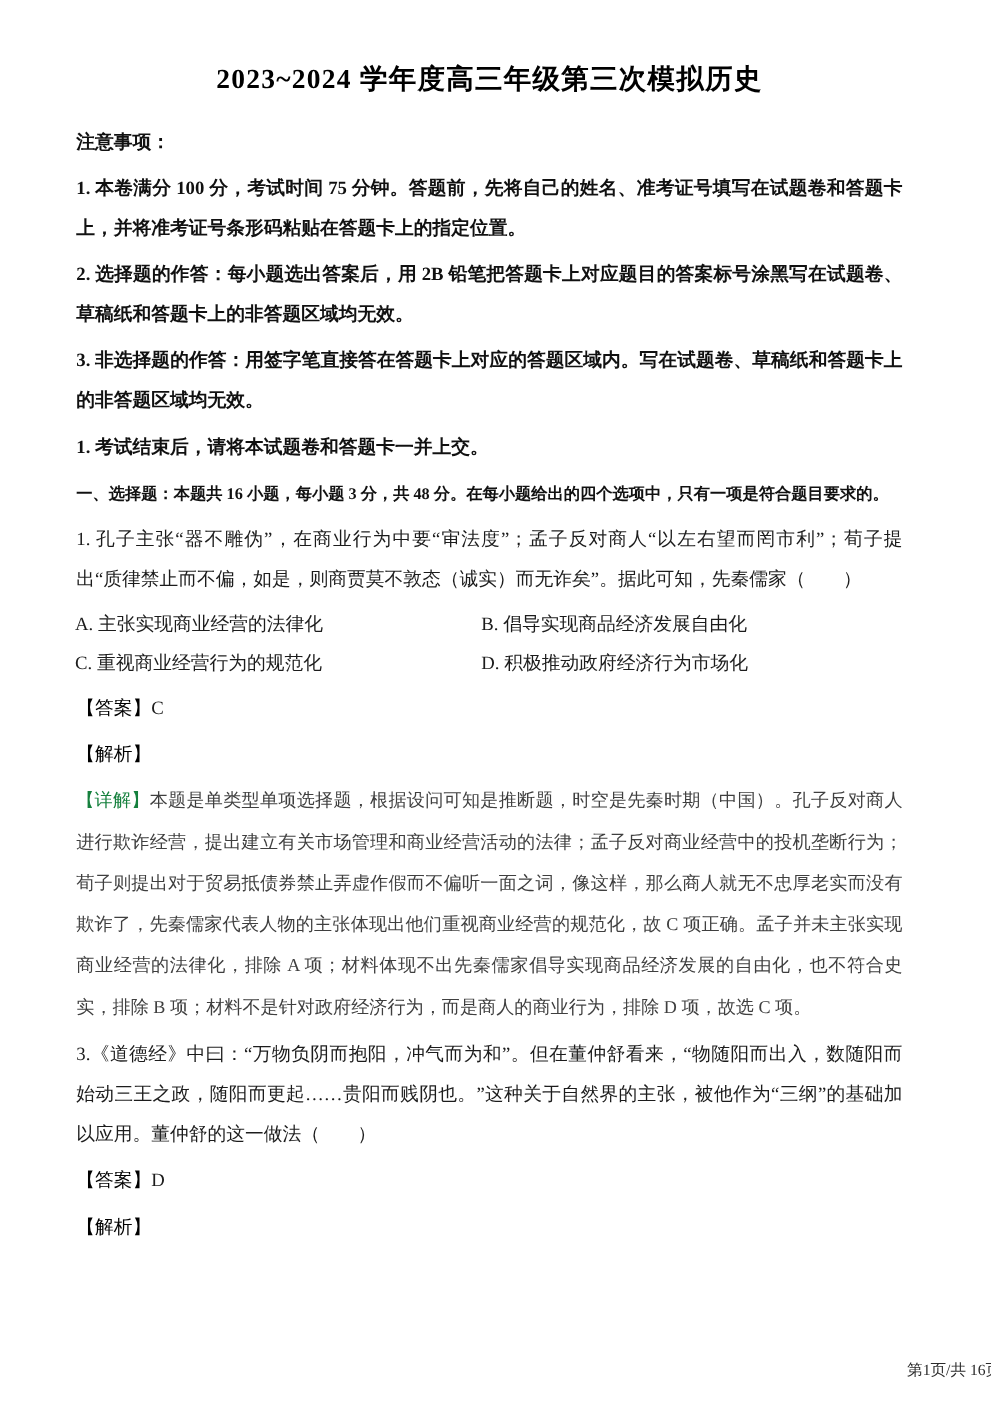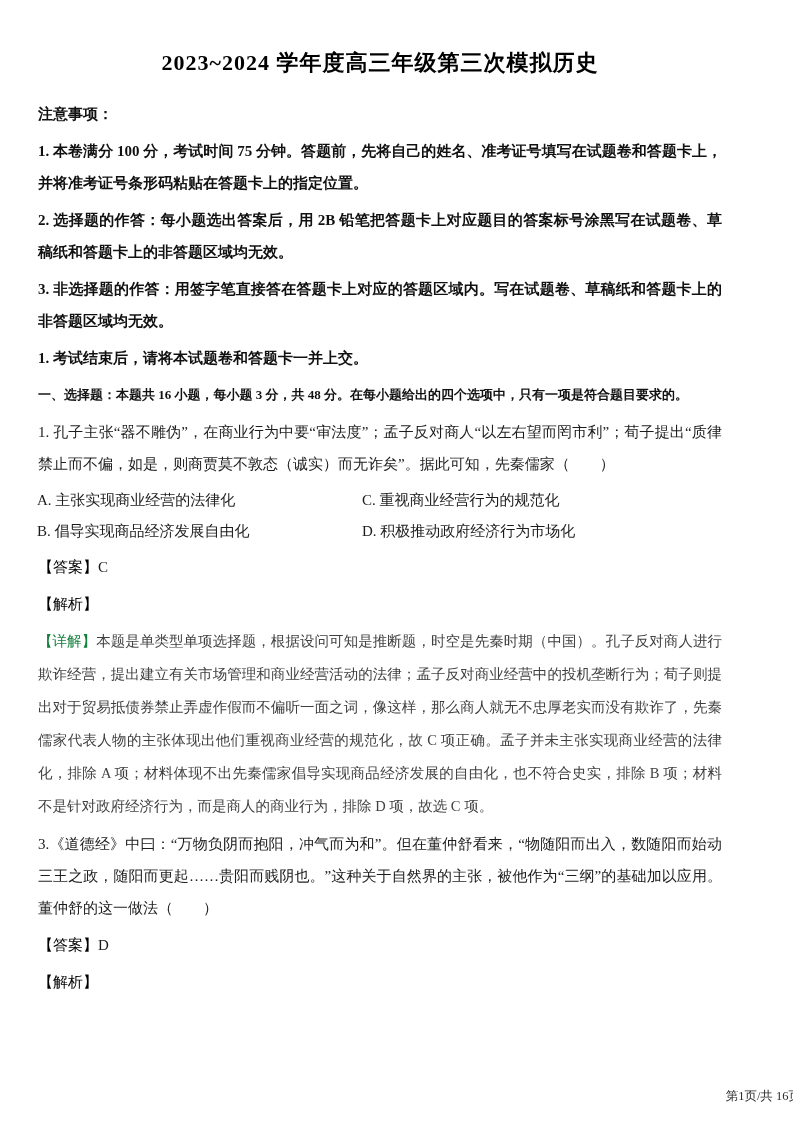--- a/index.html
+++ b/index.html
@@ -12,21 +12,21 @@
     height: 1122px;
     position: relative;
     font-family: "Liberation Serif", "DejaVu Serif", serif;
     color: #1c1c1c;
     overflow: hidden;
   }
   .page {
     box-sizing: border-box;
     width: 793px;
     height: 1122px;
-    padding: 48px 66px 0 33px;
+    padding: 48px 66px 0 56px;
     position: relative;
   }
   .doc-title {
     font-size: 22px;
     font-weight: bold;
     text-align: center;
     color: #000000;
     margin: 0 0 20px 0;
     letter-spacing: 1px;
   }
@@ -85,22 +85,22 @@
     <p class="bold">3. 非选择题的作答：用签字笔直接答在答题卡上对应的答题区域内。写在试题卷、草稿纸和答题卡上的非答题区域均无效。</p>
     <p class="bold">1. 考试结束后，请将本试题卷和答题卡一并上交。</p>
   </div>
 
   <p class="bold section-heading">一、选择题：本题共 16 小题，每小题 3 分，共 48 分。在每小题给出的四个选项中，只有一项是符合题目要求的。</p>
 
   <div class="q-block">
     <p class="stem">1. 孔子主张“器不雕伪”，在商业行为中要“审法度”；孟子反对商人“以左右望而罔市利”；荀子提出“质律禁止而不偏，如是，则商贾莫不敦态（诚实）而无诈矣”。据此可知，先秦儒家（　　）</p>
     <div class="options">
       <span>A. 主张实现商业经营的法律化</span>
+      <span>B. 倡导实现商品经济发展自由化</span>
       <span>C. 重视商业经营行为的规范化</span>
-      <span>B. 倡导实现商品经济发展自由化</span>
       <span>D. 积极推动政府经济行为市场化</span>
     </div>
     <p class="answer-line"><span class="tag-blue">【答案】</span><span>C</span></p>
     <p class="tag-blue">【解析】</p>
     <p class="detail"><span class="detail-tag">【详解】</span><span>本题是单类型单项选择题，根据设问可知是推断题，时空是先秦时期（中国）。孔子反对商人进行欺诈经营，提出建立有关市场管理和商业经营活动的法律；孟子反对商业经营中的投机垄断行为；荀子则提出对于贸易抵债券禁止弄虚作假而不偏听一面之词，像这样，那么商人就无不忠厚老实而没有欺诈了，先秦儒家代表人物的主张体现出他们重视商业经营的规范化，故 C 项正确。孟子并未主张实现商业经营的法律化，排除 A 项；材料体现不出先秦儒家倡导实现商品经济发展的自由化，也不符合史实，排除 B 项；材料不是针对政府经济行为，而是商人的商业行为，排除 D 项，故选 C 项。</span></p>
   </div>
 
   <div class="q-block">
     <p class="stem">3.《道德经》中曰：“万物负阴而抱阳，冲气而为和”。但在董仲舒看来，“物随阳而出入，数随阳而始动三王之政，随阳而更起……贵阳而贱阴也。”这种关于自然界的主张，被他作为“三纲”的基础加以应用。董仲舒的这一做法（　　）</p>
     <p class="answer-line"><span class="tag-blue">【答案】</span><span>D</span></p>

